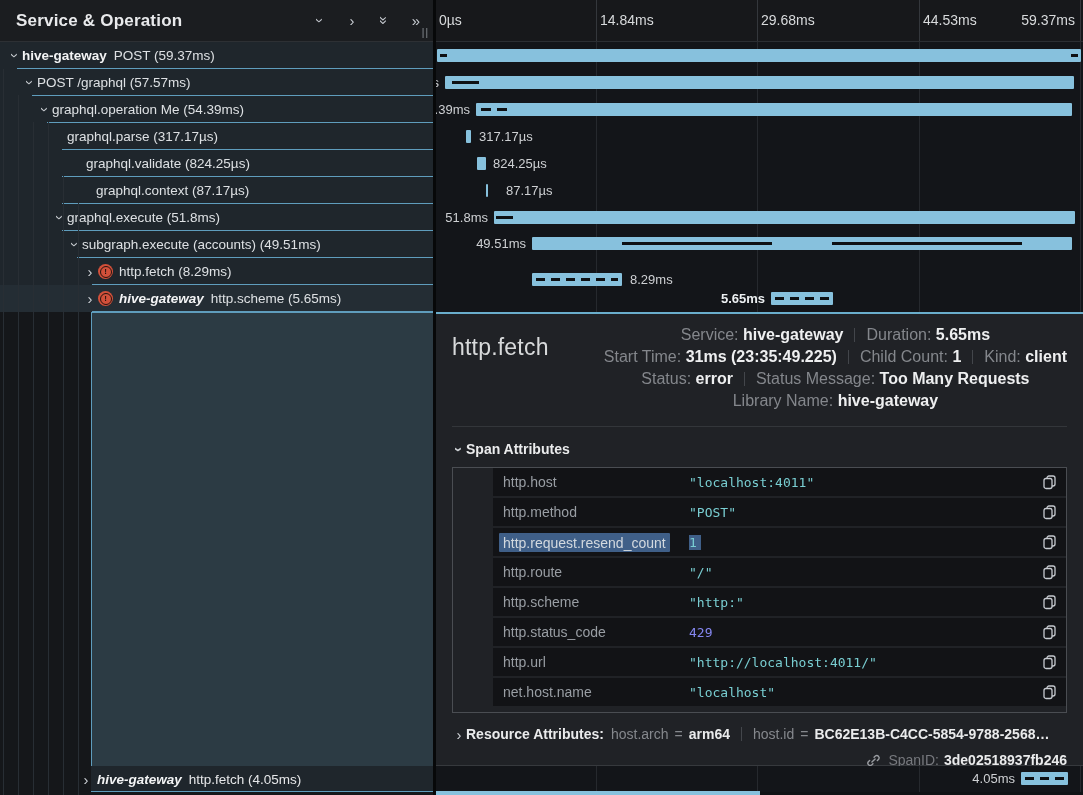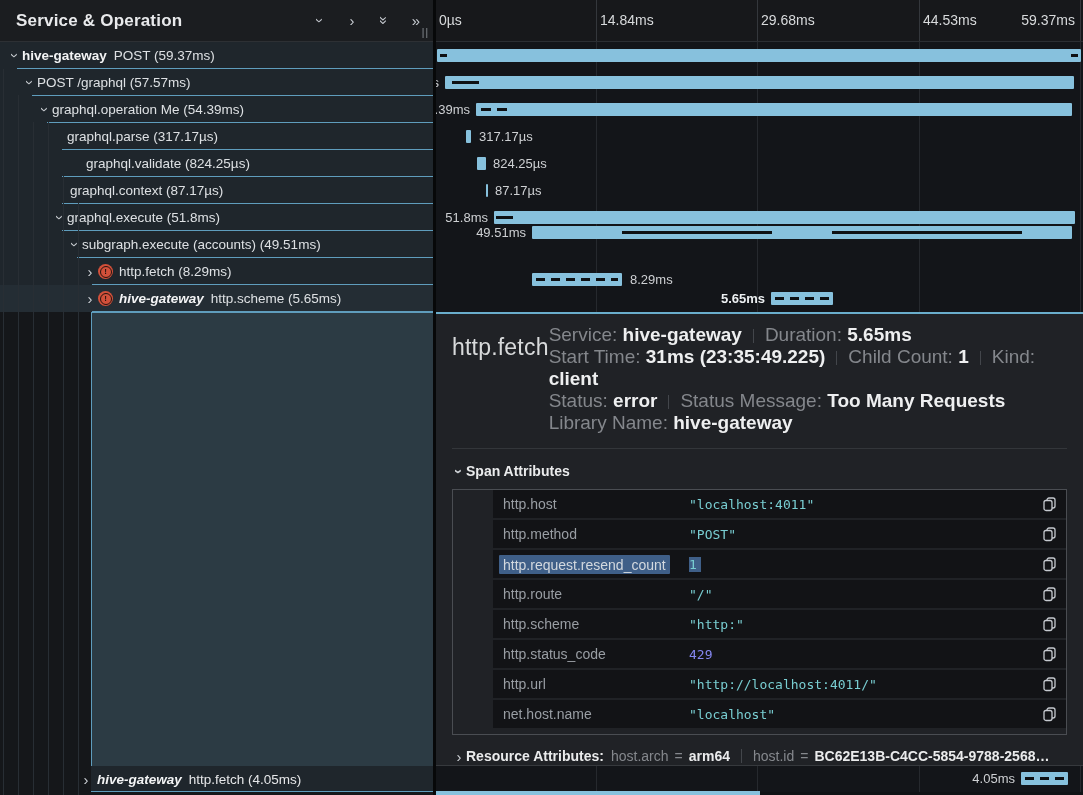--- a/index.html
+++ b/index.html
@@ -58,21 +58,21 @@
   .bar .dashes{position:absolute;left:4px;right:4px;top:5px;height:2.5px;
         background-image:repeating-linear-gradient(90deg,#0e1114 0 9px,transparent 9px 15px);}
   .dlab{position:absolute;top:6px;font-size:13px;color:#ced0d3;white-space:nowrap;}
   .dlab.strong{font-weight:bold;color:#eceff1;}
   
   .detail{position:absolute;left:436px;top:312px;width:647px;height:454px;background:#202226;
           border-top:2px solid #6aaecc;border-bottom:1px solid #36393d;box-sizing:border-box;
           padding:10px 16px 0 16px;}
   .dhead{display:flex;align-items:flex-start;}
   .dtitle{font-size:23px;color:#d8dadb;margin-top:10px;letter-spacing:.2px;}
-  .dmeta{margin-left:auto;text-align:left;font-size:19px;line-height:22px;color:#84878c;}
+  .dmeta{margin-left:auto;text-align:center;font-size:16px;line-height:22px;color:#84878c;}
   .ml{color:#84878c;}
   .mv{font-weight:bold;color:#eeeff0;}
   .vsep{display:inline-block;width:1px;height:14px;background:#43464b;margin:0 11px;vertical-align:-2px;}
   .sect-div{height:1px;background:#33363a;margin:14px 0 0 0;}
   .sa-head{display:flex;align-items:center;font-weight:bold;font-size:14px;color:#eaebec;
            margin-top:14px;cursor:pointer;}
   .sa-head .chev{color:#cfd3d7;}
   .atable{margin-top:10px;border:1px solid #4a4d52;background:#202226;padding-left:40px;}
   .arow{display:flex;align-items:center;height:28px;background:#121316;margin-bottom:2px;}
   .arow:last-child{margin-bottom:6px;}
@@ -129,21 +129,21 @@
       <div class="trow" style="padding-left:53px">
         <span class="chev empty"><span class="chevglyph"></span></span>
         <span class="lbl">graphql.parse (317.17µs)</span>
         <i class="underline" style="left:62px"></i>
       </div>
       <div class="trow" style="padding-left:72px">
         <span class="chev empty"><span class="chevglyph"></span></span>
         <span class="lbl">graphql.validate (824.25µs)</span>
         <i class="underline" style="left:62px"></i>
       </div>
-      <div class="trow" style="padding-left:56px">
+      <div class="trow" style="padding-left:82px">
         <span class="chev empty"><span class="chevglyph"></span></span>
         <span class="lbl">graphql.context (87.17µs)</span>
         <i class="underline" style="left:62px"></i>
       </div>
       <div class="trow" style="padding-left:53px">
         <span class="chev cd"><span class="chevglyph"></span></span>
         <span class="lbl">graphql.execute (51.8ms)</span>
         <i class="underline" style="left:62px"></i>
       </div>
       <div class="trow" style="padding-left:68px">
@@ -230,29 +230,29 @@
     <div class="brow" style="top:81px">
       <div class="bar" style="left:30px;width:5px"></div>
       <span class="dlab" style="left:43px">317.17µs</span>
     </div>
     <div class="brow" style="top:108px">
       <div class="bar" style="left:41px;width:9px"></div>
       <span class="dlab" style="left:57px">824.25µs</span>
     </div>
     <div class="brow" style="top:135px">
       <div class="bar" style="left:50px;width:2px"></div>
-      <span class="dlab" style="left:59px">87.17µs</span>
+      <span class="dlab" style="left:70px">87.17µs</span>
     </div>
     <div class="brow" style="top:162px">
       <span class="dlab" style="right:595px">51.8ms</span>
       <div class="bar" style="left:58px;width:581px">
         <i class="d" style="left:2px;width:17px"></i>
       </div>
     </div>
-    <div class="brow" style="top:177px">
+    <div class="brow" style="top:188px">
       <span class="dlab" style="right:557px">49.51ms</span>
       <div class="bar" style="left:96px;width:540px">
         <i class="d" style="left:90px;width:150px"></i>
           <i class="d" style="left:300px;width:190px"></i>
       </div>
     </div>
     <div class="brow" style="top:224px">
       <div class="bar" style="left:96px;width:90px">
           <i class="dashes"></i>
         </div>

